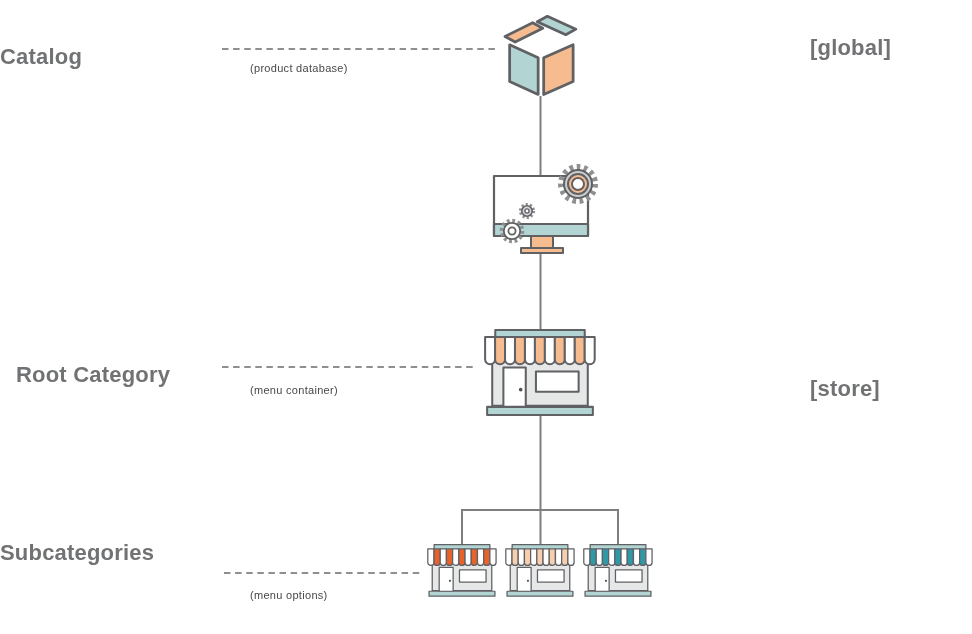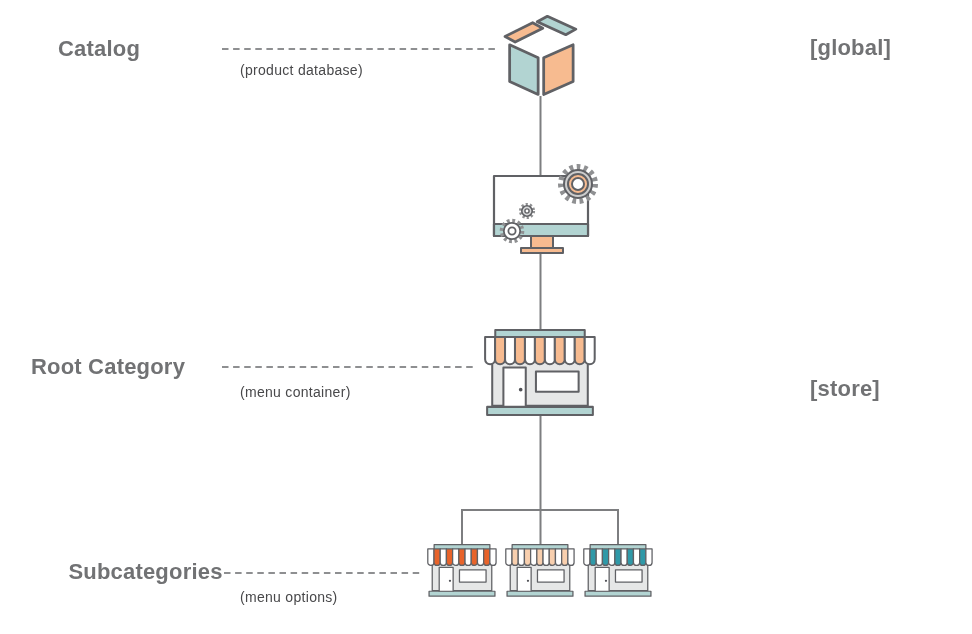--- a/index.html
+++ b/index.html
@@ -5,24 +5,24 @@
   html,body{margin:0;padding:0;background:#ffffff;}
   #stage{
     position:relative;width:972px;height:634px;background:#fff;overflow:hidden;
     font-family:"Liberation Sans","DejaVu Sans",sans-serif;
   }
   .abs{position:absolute;}
   .main-label{
     font-size:22px;font-weight:600;color:var(--text-gray,#717274);
     letter-spacing:.2px;white-space:nowrap;
   }
-  .main-label.right-align{text-align:center;}
+  .main-label.right-align{text-align:left;margin-top:8px;}
   .sub-label{
-    font-size:14px;font-weight:400;color:var(--text-dark,#48484a);
-    letter-spacing:.3px;white-space:nowrap;
+    font-size:11px;font-weight:400;color:var(--text-dark,#48484a);
+    letter-spacing:.3px;white-space:nowrap;margin-left:10px;
   }
   .scope-label{
     font-size:22px;font-weight:600;color:var(--text-gray,#717274);
     letter-spacing:.2px;white-space:nowrap;
   }
   svg{display:block;overflow:visible;}
   #connector-layer{position:absolute;left:0;top:0;z-index:0;}
   .icon-layer{z-index:1;}
   .text-layer{z-index:2;}
 </style>
@@ -91,28 +91,28 @@
       <circle cx="27" cy="73" r="3.6" style="fill:#ffffff;stroke:var(--outline);stroke-width:1.8"></circle>
     </g>
     <g>
       <circle cx="93" cy="26" r="17" style="fill:none;stroke:var(--gear-mid);stroke-width:6;stroke-dasharray:3.6 3.52"></circle>
       <circle cx="93" cy="26" r="14" style="fill:var(--gear-gray);stroke:var(--outline);stroke-width:2"></circle>
       <circle cx="93" cy="26" r="10" style="fill:var(--orange-light);stroke:var(--outline);stroke-width:2"></circle>
       <circle cx="93" cy="26" r="6" style="fill:#ffffff;stroke:var(--outline);stroke-width:2"></circle>
     </g>
   </svg>
 
-  <div class="abs text-layer main-label right-align" style="left:8px;width:200px;top:354px;">Root Category</div>
+  <div class="abs text-layer main-label right-align" style="left:16px;width:200px;top:354px;">Root Category</div>
   <div class="abs text-layer sub-label" style="left:240px;top:384px;">(menu container)</div>
   <svg class="abs icon-layer" style="left:479px;top:329px;--awning:var(--orange-light);" width="122" height="89" viewBox="0 0 120 88" preserveAspectRatio="none">
     <use href="#sym-store"></use>
   </svg>
   <div class="abs text-layer scope-label" style="left:810px;top:376px;">[store]</div>
 
-  <div class="abs text-layer main-label right-align" style="left:0;width:201px;top:559px;padding-left:45px;">Subcategories</div>
+  <div class="abs text-layer main-label right-align" style="left:0;width:201px;top:532px;">Subcategories</div>
   <div class="abs text-layer sub-label" style="left:240px;top:589px;text-align:right;">(menu options)</div>
   <svg class="abs icon-layer" style="left:424px;top:544px;--awning:var(--orange-strong);" width="76" height="54" viewBox="0 0 120 88" preserveAspectRatio="none">
     <use href="#sym-store"></use>
   </svg>
   <svg class="abs icon-layer" style="left:502px;top:544px;--awning:var(--peach);" width="76" height="54" viewBox="0 0 120 88" preserveAspectRatio="none">
     <use href="#sym-store"></use>
   </svg>
   <svg class="abs icon-layer" style="left:580px;top:544px;--awning:var(--teal-strong);" width="76" height="54" viewBox="0 0 120 88" preserveAspectRatio="none">
     <use href="#sym-store"></use>
   </svg>

